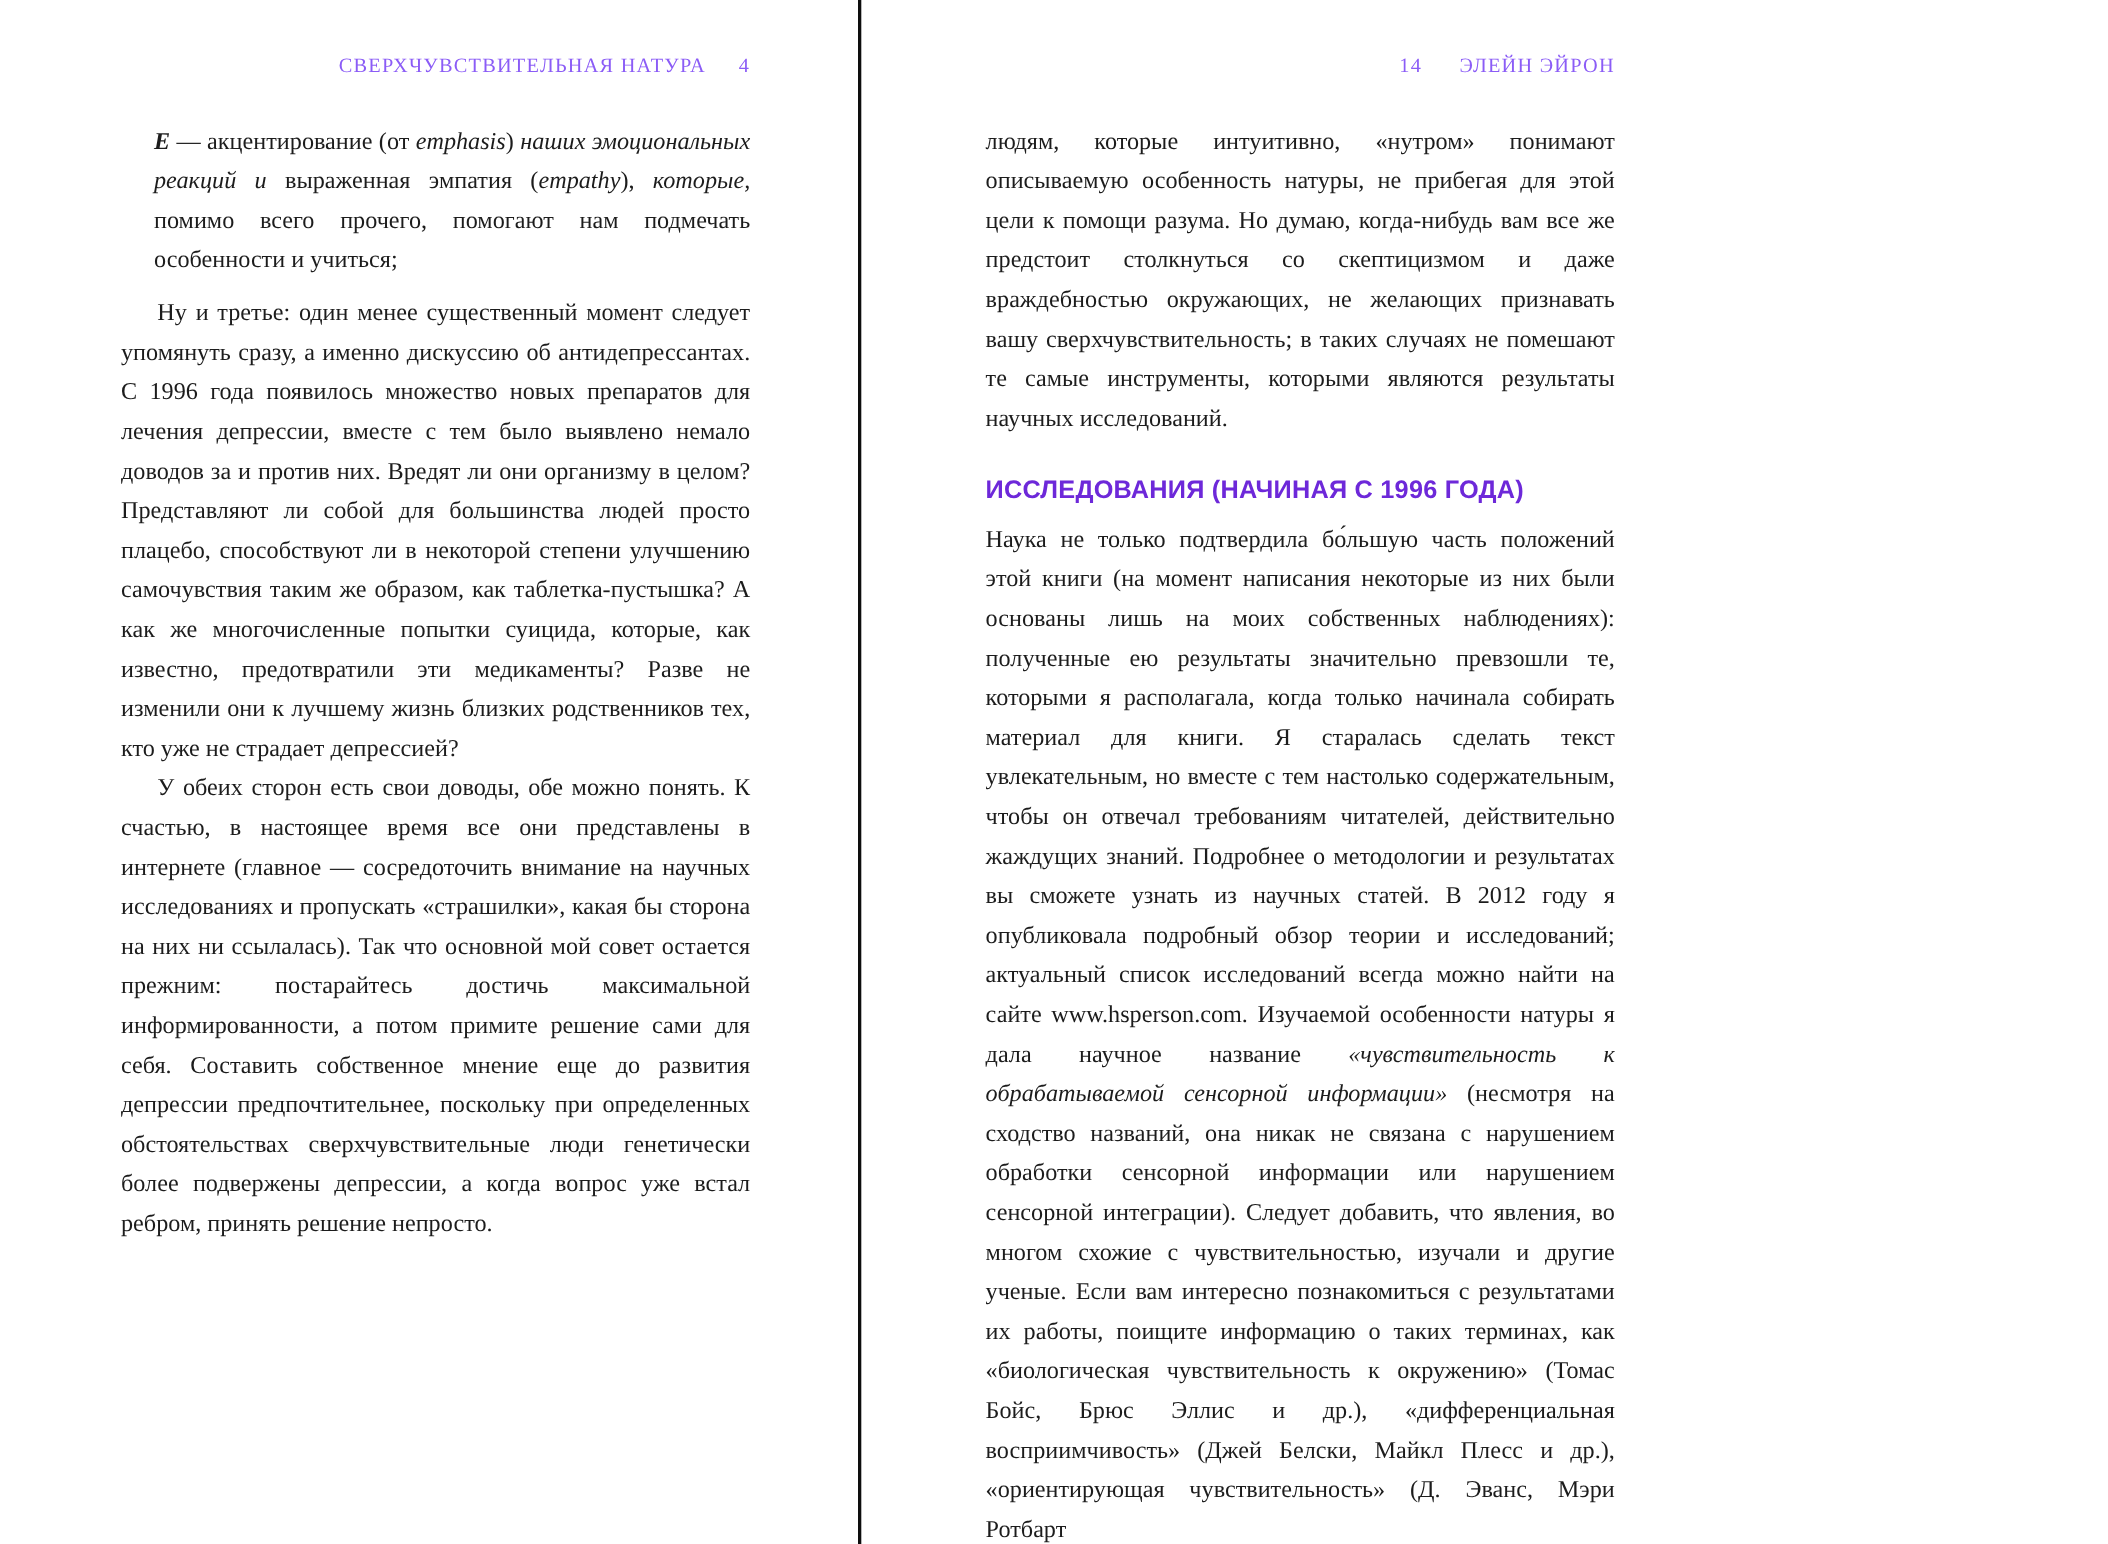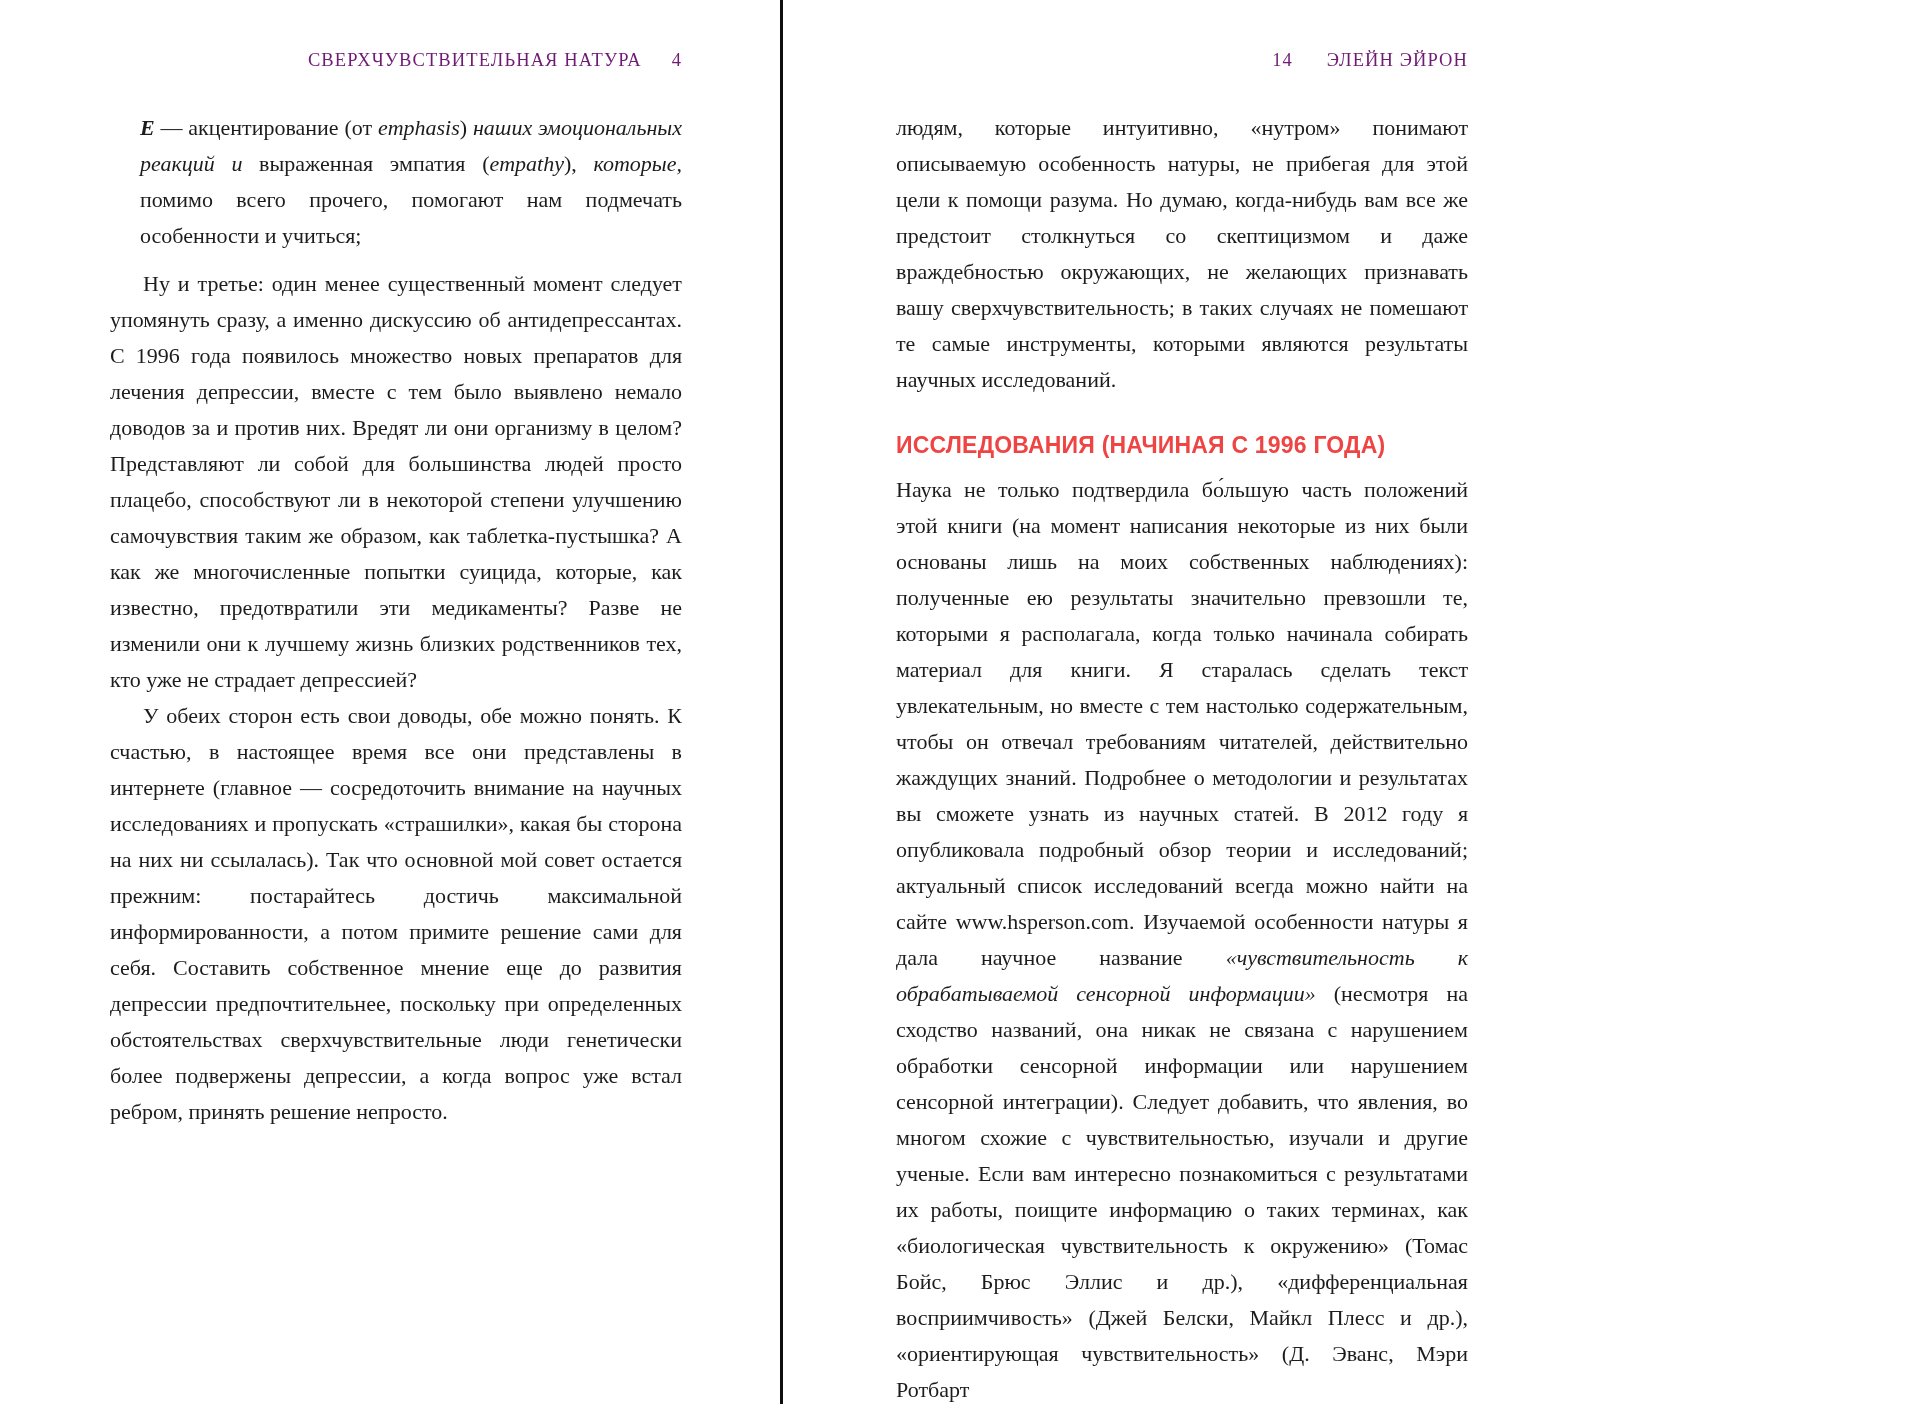--- a/index.html
+++ b/index.html
@@ -22,21 +22,21 @@
   }
 
   .running-head {
     position: absolute;
     top: 50px;
     width: 572px;
     font-size: 18.5px;
     letter-spacing: 1.1px;
     display: flex;
     align-items: baseline;
-    color: #701a75;
+    color: #8b5cf6;
   }
   .rh-left  { left: 110px; justify-content: flex-end; gap: 30px; }
   .rh-right { left: 896px; justify-content: flex-end; gap: 34px; }
 
   .page-body {
     position: absolute;
     top: 110px;
     width: 572px;
     font-size: 22px;
     line-height: 36px;
@@ -55,21 +55,21 @@
 
   .section-heading {
     font-family: "Liberation Sans", "DejaVu Sans", sans-serif;
     font-weight: 700;
     font-size: 23px;
     line-height: 30px;
     letter-spacing: 0.2px;
     margin-top: 32px;
     margin-bottom: 12px;
     text-align: left;
-    color: #ef4444;
+    color: #6d28d9;
   }
 </style>
 </head>
 <body>
 
 <div class="spread">
 
   <div class="running-head rh-left">
     <span>СВЕРХЧУВСТВИТЕЛЬНАЯ НАТУРА</span>
     <span>4</span>

